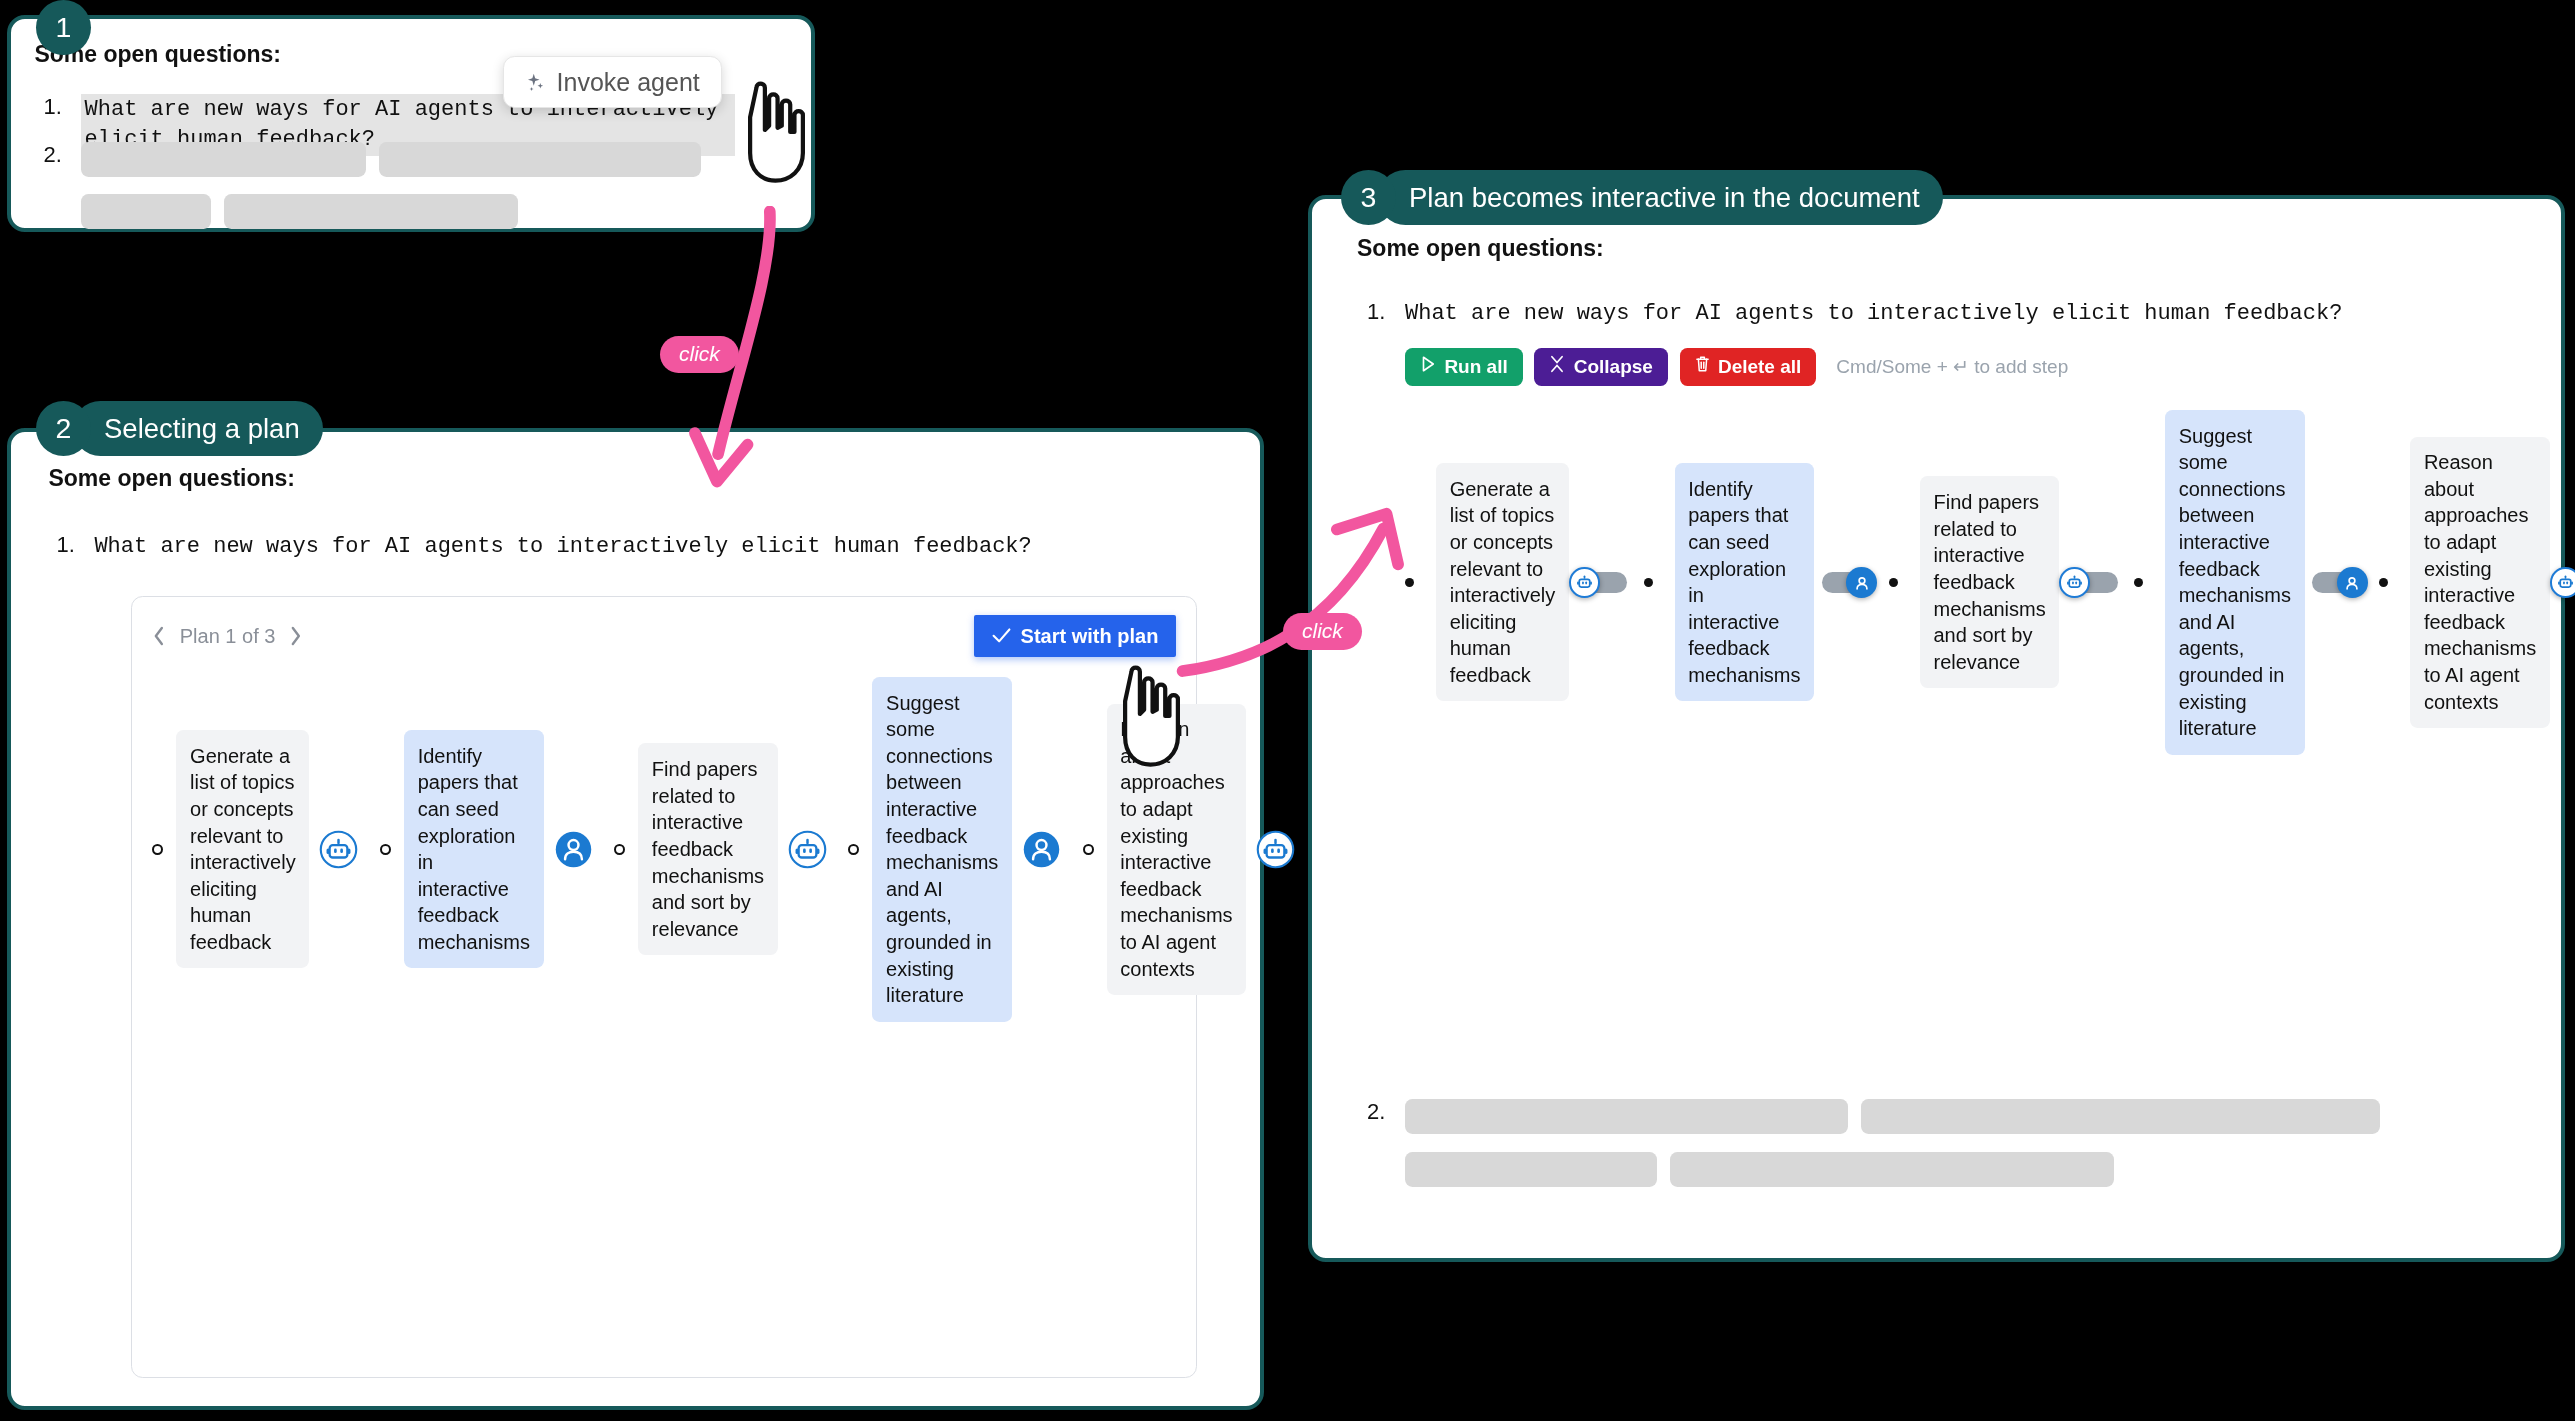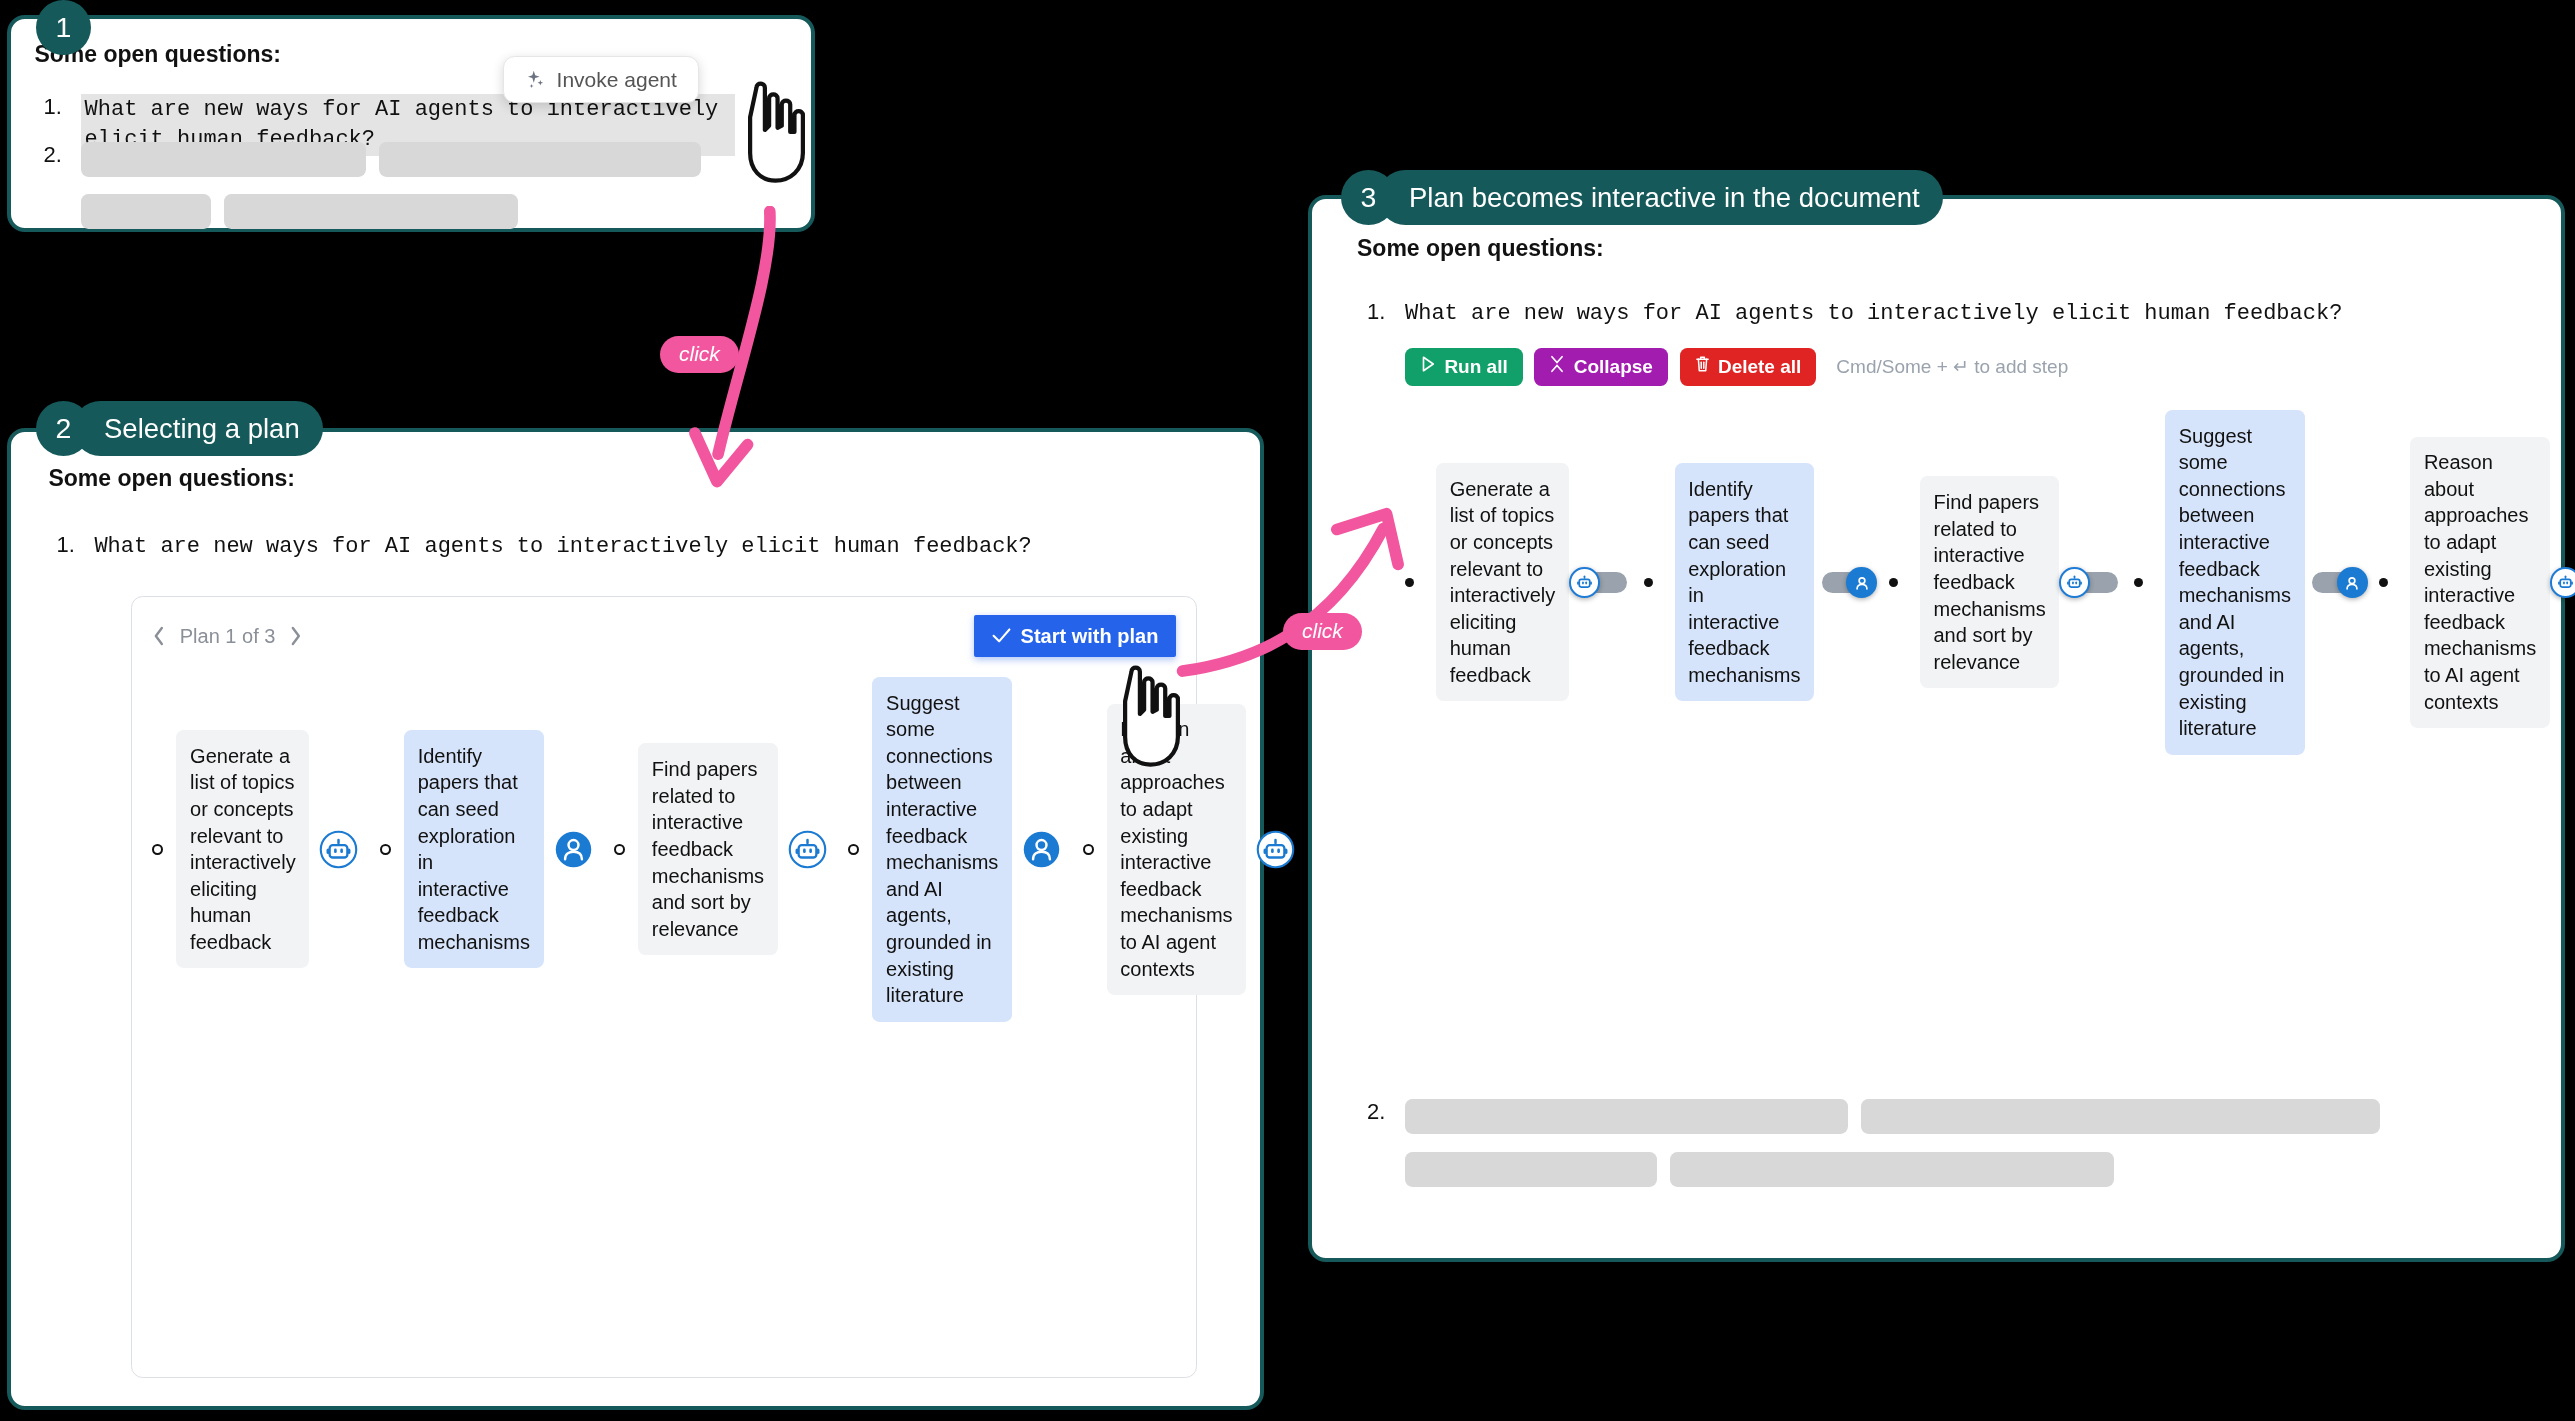--- a/index.html
+++ b/index.html
@@ -69,21 +69,21 @@
 
   
   .invoke-btn {
     position: absolute;
     background: #ffffff;
     border: 1.1px solid #e6e6e6;
     border-radius: 11.6px;
     box-shadow: 0 3.2px 11.6px rgba(0,0,0,0.16);
     padding: 10.6px 21px;
     display: flex; align-items: center; gap: 10.6px;
-    font-size: 21px;
+    font-size: 25px;
     color: #555555;
     z-index: 30;
   }
   .sparkle-ico { width: 21px; height: 23px; display:block; }
 
   
   .plan-card {
     position: absolute;
     background: #ffffff;
     border: 1.6px solid #dcdfe5;
@@ -151,21 +151,21 @@
   .tgl-knob.right { right: 0; background: #1b7ad1; }
 
   
   .toolbar { display: flex; align-items: center; gap: 11.6px; }
   .tb-btn {
     display: flex; align-items: center; gap: 8.4px;
     border-radius: 7.4px; padding: 7.4px 15px;
     font-size: 19px; font-weight: bold; color: #fff;
   }
   .tb-run { background: #12a06a; }
-  .tb-collapse { background: #a21caf; }
+  .tb-collapse { background: #4c1d95; }
   .tb-delete { background: #e02424; }
   .tb-hint { font-size: 19px; color: #9aa3ad; margin-left: 8.4px; white-space: nowrap; }
 
   
   .click-pill {
     position: absolute;
     background: #f2569f;
     color: #ffffff;
     font-size: 21px;
     font-style: italic;

